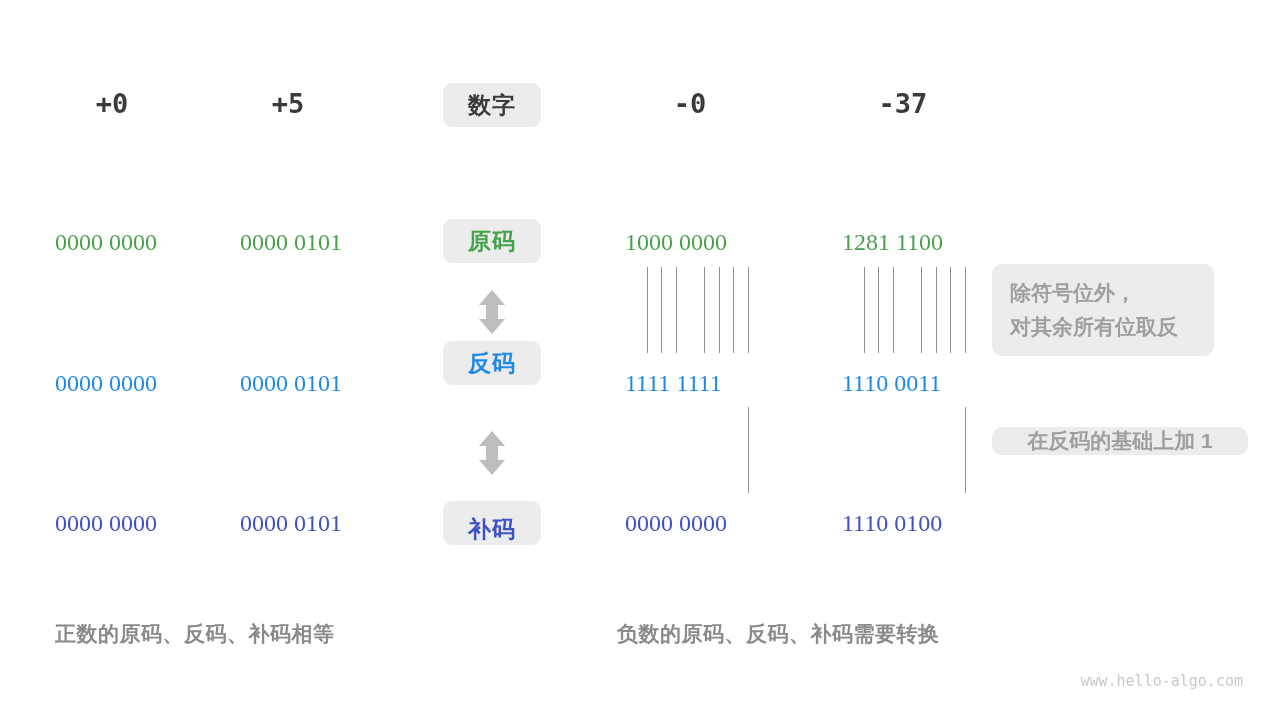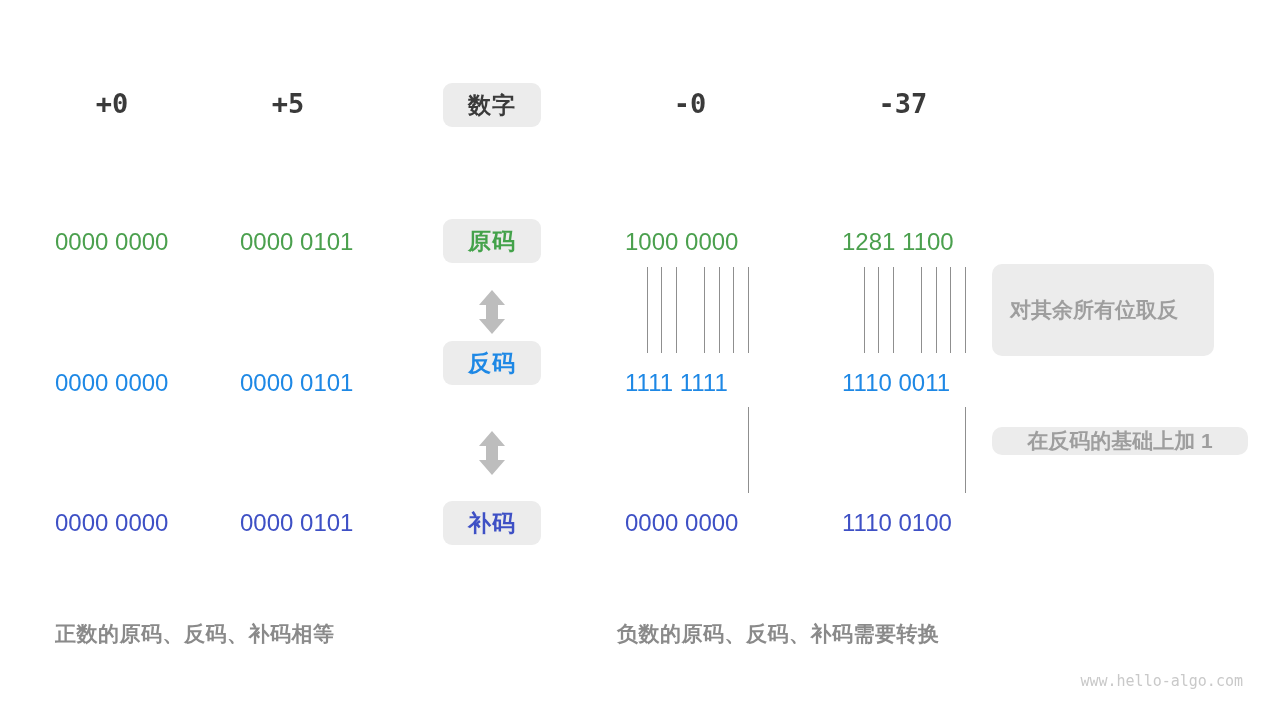--- a/index.html
+++ b/index.html
@@ -9,21 +9,21 @@
   }
 
   .hdr {
     position:absolute; top:88px; transform:translateX(-50%);
     font-family:"DejaVu Sans Mono", monospace; font-weight:bold;
     font-size:27px; color:#3A3A3A; white-space:pre;
   }
 
   .bin {
     position:absolute; width:140px; line-height:28px;
-    font-family:Liberation Sans, sans-serif; font-size:24px; white-space:pre;
+    font-family:Liberation Serif, serif; font-size:24px; white-space:pre;
   }
   .row-sm { color:#4BA04E; }
   .row-oc { color:#1E88E5; }
   .row-tc { color:#3E50C5; }
   .top-sm { top:228px; }
   .top-oc { top:369px; }
   .top-tc { top:509px; }
   .colx-1 { left:55px; }
   .colx-2 { left:240px; }
   .colx-3 { left:625px; }
@@ -31,21 +31,21 @@
 
   .label-box {
     position:absolute; left:443px; width:98px; height:44px;
     background:#ECECEC; border-radius:9px;
     display:flex; align-items:center; justify-content:center;
     font-weight:bold; font-size:23px; letter-spacing:1px;
   }
   .label-number { top:83px;  color:#3A3A3A; }
   .label-sm     { top:219px; color:#43A24A; }
   .label-oc     { top:341px; color:#1E88E5; }
-  .label-tc     { top:501px; color:#3E50C5; }
+  .label-tc     { top:501px; color:#3E50C5;align-items:flex-end; }
 
   .arrow { position:absolute; left:479px; width:26px; height:44px; }
   .arrow-1 { top:290px; }
   .arrow-2 { top:431px; }
 
   .vline { position:absolute; width:1px; height:86px; background:#8F8F8F; }
   .vgrp  { top:267px; }
   .vsingle { top:407px; }
 
   .note-box {
@@ -130,20 +130,21 @@
     <div class="vline vgrp" style="left:921px"></div>
     <div class="vline vgrp" style="left:936px"></div>
     <div class="vline vgrp" style="left:950px"></div>
     <div class="vline vgrp" style="left:965px"></div>
   </div>
 
   <div class="vline vsingle" style="left:748px"></div>
   <div class="vline vsingle" style="left:965px"></div>
 
   <div class="note-box note-invert">
+    <span>除符号位外，</span>
     <span>对其余所有位取反</span>
   </div>
   <div class="note-box note-addone">
     <span>在反码的基础上加 1</span>
   </div>
 
   <div class="caption caption-pos">正数的原码、反码、补码相等</div>
   <div class="caption caption-neg">负数的原码、反码、补码需要转换</div>
 
   <div class="watermark">www.hello-algo.com</div>

